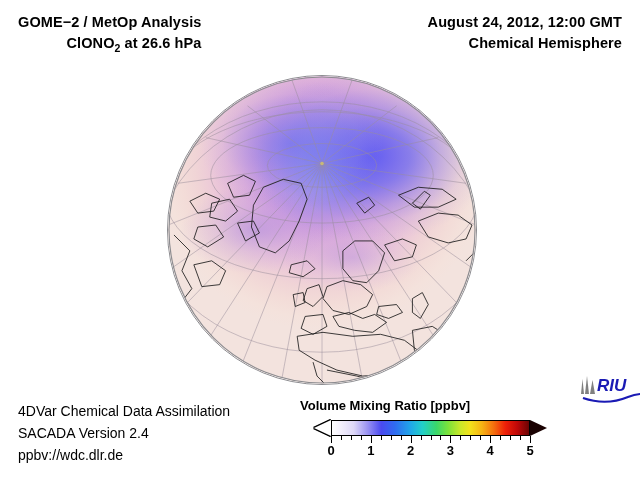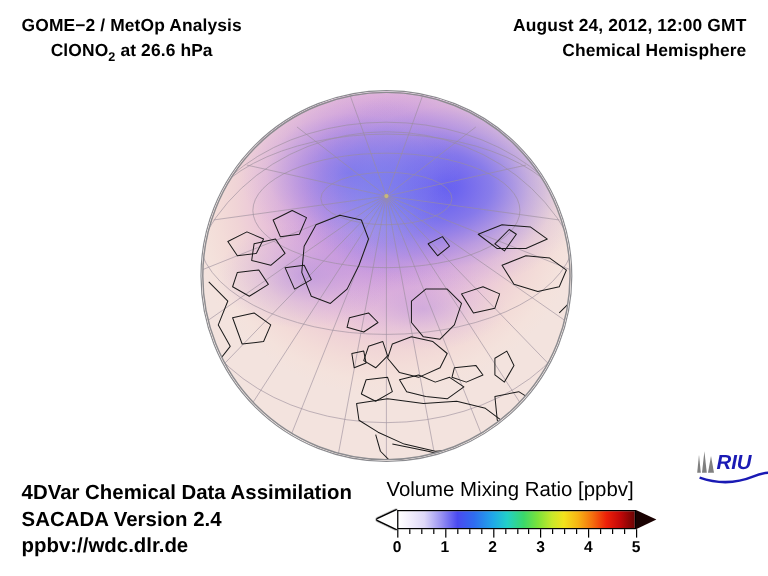--- a/index.html
+++ b/index.html
@@ -1,21 +1,21 @@
 <!DOCTYPE html>
 <html><head>
 <meta charset="utf-8">
 <style>
   html,body{margin:0;padding:0;background:#ffffff;}
   body{width:640px;height:480px;position:relative;overflow:hidden;
        font-family:"Liberation Sans",sans-serif;color:#000;}
   .page{position:absolute;inset:0;width:640px;height:480px;}
 
   
-  .hdr-left{position:absolute;left:18px;top:12px;text-align:center;}
+  .hdr-left{position:absolute;left:18px;top:12px;text-align:right;}
   .hdr-right{position:absolute;right:18px;top:12px;text-align:right;}
   .hdr-line{font-size:14.5px;font-weight:bold;line-height:21px;white-space:nowrap;letter-spacing:.1px;}
   .sub{font-size:10.5px;vertical-align:sub;font-weight:bold;}
 
   
   .globe-wrap{position:absolute;left:167px;top:75px;width:310px;height:310px;}
   .globe{position:absolute;inset:0;border-radius:50%;overflow:hidden;
          border:1px solid #8c8c90;box-sizing:border-box;}
   .g-layer{position:absolute;inset:0;border-radius:50%;}
   
@@ -56,25 +56,25 @@
   }
   
   .g-limb{
     background:radial-gradient(circle at 50% 50%,
       rgba(255,255,255,0) 78%, rgba(120,110,120,.10) 93%, rgba(90,85,95,.28) 100%);
   }
   .g-vec{position:absolute;inset:0;}
 
   
   .foot{position:absolute;left:18px;top:400px;}
-  .foot-line{font-size:17px;font-weight:bold;line-height:22px;white-space:nowrap;}
+  .foot-line{font-size:14px;font-weight:normal;line-height:22px;white-space:nowrap;}
 
   
   .cbar-block{position:absolute;left:300px;top:398px;width:250px;}
-  .cbar-title{font-size:17px;font-weight:normal;text-align:center;white-space:nowrap;}
+  .cbar-title{font-size:13px;font-weight:bold;text-align:left;white-space:nowrap;}
   .cbar-row{position:relative;margin-top:6px;height:20px;}
   .cbar-body{position:absolute;left:31px;top:1px;width:199px;height:16px;
              border:1px solid #000;box-sizing:border-box;
              background:linear-gradient(to right,
                #ffffff 0%, #f2eefc 5%, #ded8f8 11%,
                #9a93f2 18%, #4a4af0 25%, #2f6cf0 32%,
                #20a8e8 40%, #22d0c8 46%, #3ad86a 53%,
                #7ce23a 59%, #c8e82a 65%, #f2e21c 70%,
                #f6b414 76%, #f4700e 82%, #ee2008 88%,
                #c00808 94%, #6b0404 100%);}

